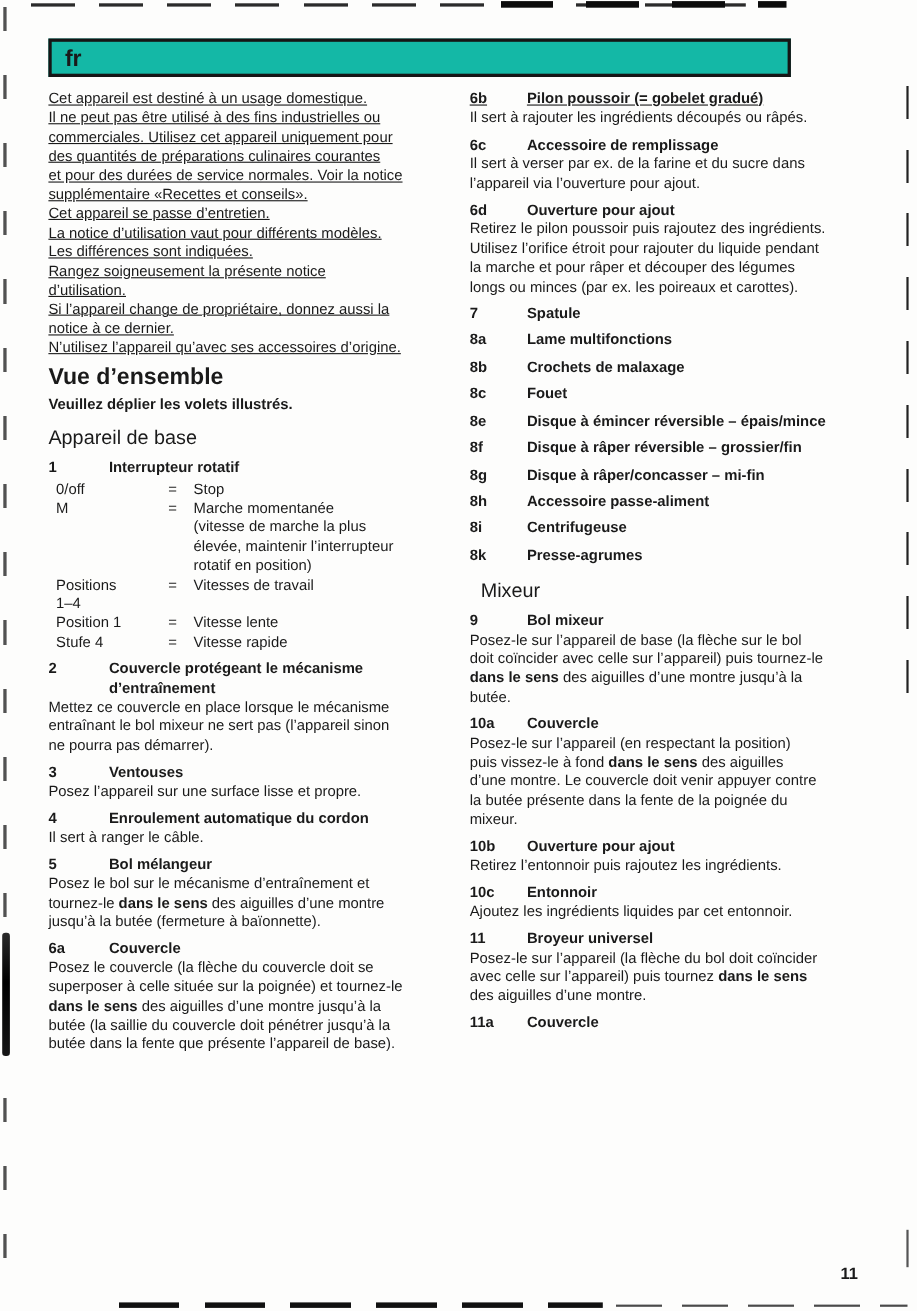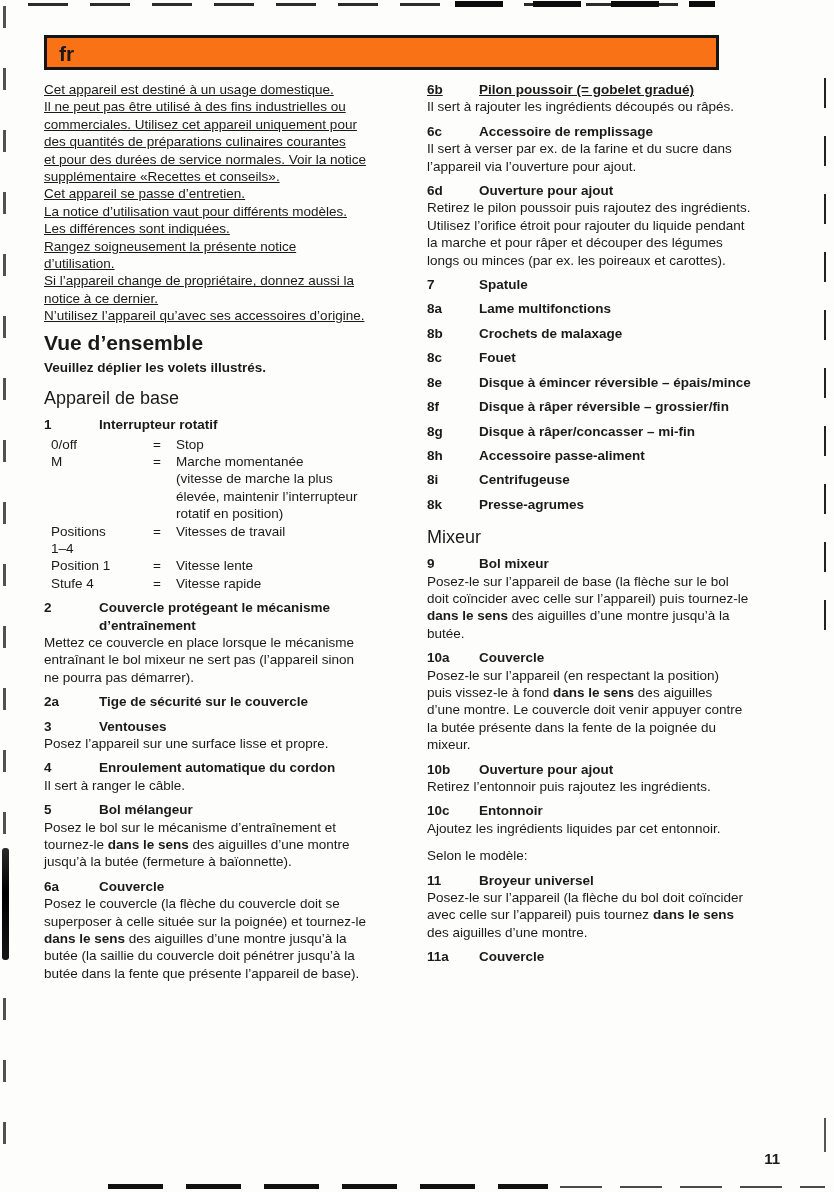--- a/index.html
+++ b/index.html
@@ -22,33 +22,33 @@
     background:repeating-linear-gradient(90deg,#4a4a4a 0 42px,transparent 42px 60px);}
   .edge-left{left:3px;top:6px;width:3px;height:1175px;opacity:.85;
     background:repeating-linear-gradient(180deg,#333 0 22px,transparent 22px 62px);}
   .edge-left-blob{left:2px;top:848px;width:7px;height:112px;border-radius:3px;
     background:linear-gradient(180deg,#2a2a2a,#000 40%,#161616);}
   .edge-right{right:8px;top:78px;width:2px;height:580px;
     background:repeating-linear-gradient(180deg,#222 0 30px,transparent 30px 58px);}
   .edge-right-tick{right:8px;top:1118px;width:2px;height:34px;background:#555;}
   
   .fr-box{position:absolute;left:44px;top:35px;width:675px;height:35px;
-    border:3px solid #151515;box-sizing:border-box;background:#f97316;}
+    border:3px solid #151515;box-sizing:border-box;background:#14b8a6;}
   .fr-box .label{display:block;font-weight:bold;font-size:21px;line-height:21px;
     padding:5px 0 0 12px;}
   
   .col{position:absolute;top:81px;}
   .col-left{left:44px;width:368px;}
   .col-right{left:427px;width:382px;}
   .col > :first-child{margin-top:0;text-decoration:underline;}
   p.body{margin:0;white-space:pre-line;}
   h1.overview{font-weight:bold;font-size:21px;line-height:24px;margin:6px 0 4px;}
   p.note{font-weight:bold;margin:0;}
   h2.sub{font-weight:normal;font-size:18px;line-height:21px;margin:12px 0 4px;}
-  h2.sub-mix{margin-top:14px;}
+  h2.sub-mix{margin-top:14px;margin-left:10px;}
   .item-head{display:flex;margin-top:7px;}
   .item-head .num{flex:0 0 55px;font-weight:bold;}
   .col-right .item-head .num{flex:0 0 52px;}
   .item-head .ttl{white-space:pre-line;}
   .sfx{font-weight:bold;}
   .switch-table{margin:2px 0 0 7px;}
   .srow{display:flex;}
   .srow .term{flex:0 0 102px;white-space:pre-line;}
   .srow .eq{flex:0 0 23px;}
   .srow .def{flex:1;white-space:pre-line;}
@@ -130,24 +130,20 @@
 
   <div class="item-head">
     <span class="num">2</span>
     <span class="ttl b">Couvercle protégeant le mécanisme
 d’entraînement</span>
   </div>
   <p class="body">Mettez ce couvercle en place lorsque le mécanisme
 entraînant le bol mixeur ne sert pas (l’appareil sinon
 ne pourra pas démarrer).</p>
 
-  <div class="item-head">
-    <span class="num">2a</span>
-    <span class="ttl b">Tige de sécurité sur le couvercle</span>
-  </div>
 
   <div class="item-head">
     <span class="num">3</span>
     <span class="ttl b">Ventouses</span>
   </div>
   <p class="body">Posez l’appareil sur une surface lisse et propre.</p>
 
   <div class="item-head">
     <span class="num">4</span>
     <span class="ttl b">Enroulement automatique du cordon</span>
@@ -265,21 +261,20 @@
     <span class="ttl b">Ouverture pour ajout</span>
   </div>
   <p class="body">Retirez l’entonnoir puis rajoutez les ingrédients.</p>
 
   <div class="item-head">
     <span class="num">10c</span>
     <span class="ttl b">Entonnoir</span>
   </div>
   <p class="body">Ajoutez les ingrédients liquides par cet entonnoir.</p>
 
-  <p class="model-note">Selon le modèle:</p>
 
   <div class="item-head">
     <span class="num">11</span>
     <span class="ttl b">Broyeur universel</span>
   </div>
   <p class="body"><span>Posez-le sur l’appareil (la flèche du bol doit coïncider
 avec celle sur l’appareil) puis tournez </span><span class="b">dans le sens</span><span>
 des aiguilles d’une montre.</span></p>
 
   <div class="item-head">

